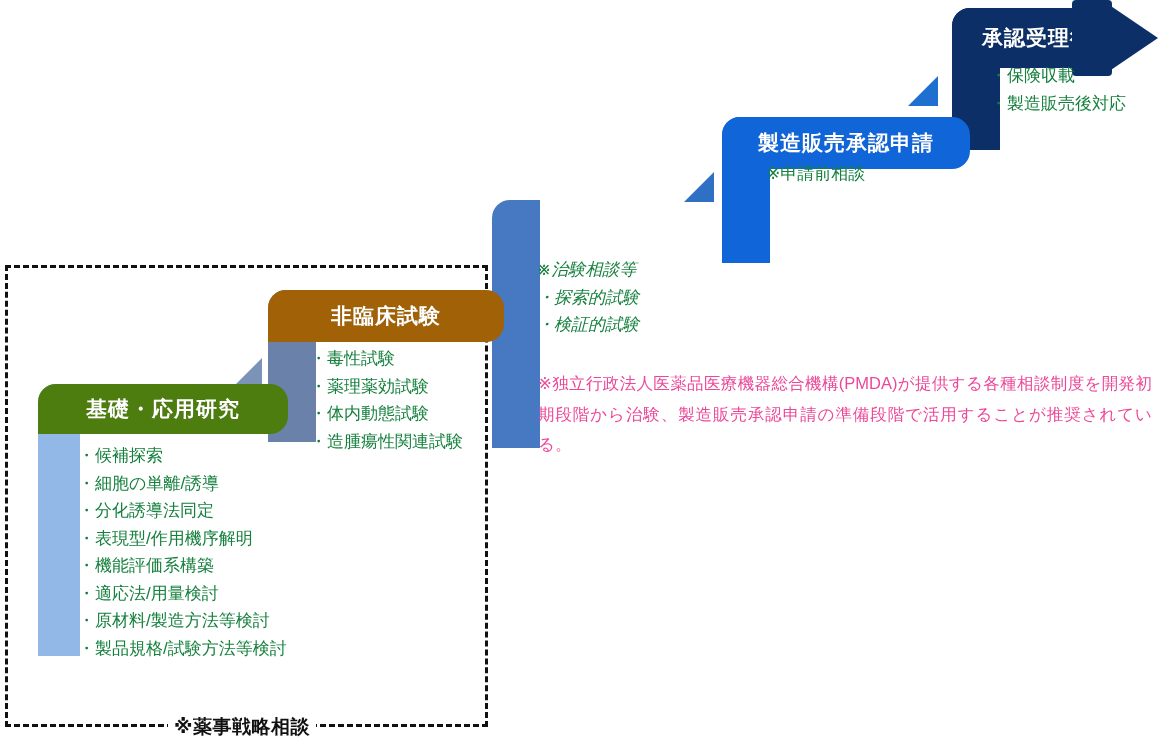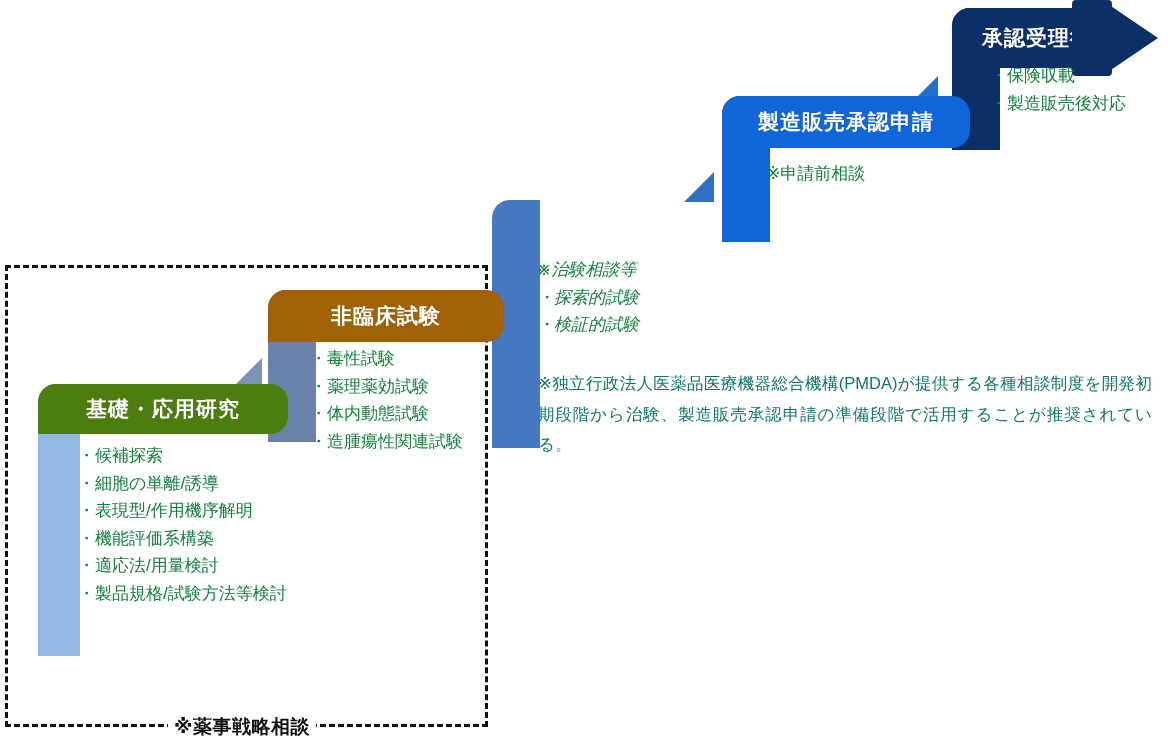--- a/index.html
+++ b/index.html
@@ -98,21 +98,21 @@
   }
 
   
   .note {
     position: absolute;
     left: 538px;
     top: 368px;
     width: 614px;
     font-size: 16.5px;
     line-height: 1.85;
-    color: #0f766e;
+    color: #ec4899;
     text-align: justify;
   }
 </style>
 </head>
 <body>
 
 <div id="canvas">
 
   <div class="dashed-box"></div>
   <div class="dashed-label">※薬事戦略相談</div>
@@ -125,21 +125,21 @@
 
     <div class="arrow-head" style="left:150px; top:-8px; border-top:38px solid transparent; border-bottom:38px solid transparent; border-left:56px solid #0b2f66;"></div>
     <div style="position:absolute; left:120px; top:-8px; width:40px; height:76px; background:#0b2f66; border-radius:4px;"></div>
   </div>
   <div class="bullets" style="left:990px; top:62px;">
     <div>・保険収載</div>
     <div>・製造販売後対応</div>
   </div>
 
   <div class="fold" style="left:908px; top:76px; border-left:30px solid transparent; border-bottom:30px solid #1f6fd0;"></div>
-  <div class="step" style="left:722px; top:96px; width:248px; height:146px;">
+  <div class="step" style="left:722px; top:117px; width:248px; height:146px;">
     <div class="step-spine" style="width:48px; height:146px; background:#1065d8;"></div>
     <div class="step-band" style="left:0px; width:248px; height:52px; background:#1065d8; border-top-left-radius:18px;">
       <span class="step-title">製造販売承認申請</span>
     </div>
   </div>
   <div class="bullets" style="left:766px; top:160px;">
     <div>※申請前相談</div>
   </div>
 
   <div class="fold" style="left:684px; top:172px; border-left:30px solid transparent; border-bottom:30px solid #2f6fc4;"></div>
@@ -168,21 +168,23 @@
 
   <div class="step" style="left:38px; top:384px; width:250px; height:272px;">
     <div class="step-spine" style="width:42px; height:272px; background:#92b8e8;"></div>
     <div class="step-band" style="left:0px; width:250px; height:50px; background:#4d7c0f; border-top-left-radius:18px;">
       <span class="step-title">基礎・応用研究</span>
     </div>
   </div>
   <div class="bullets" style="left:78px; top:442px;">
     <div>・候補探索</div>
     <div>・細胞の単離/誘導</div>
+    <div>・分化誘導法同定</div>
     <div>・表現型/作用機序解明</div>
     <div>・機能評価系構築</div>
     <div>・適応法/用量検討</div>
+    <div>・原材料/製造方法等検討</div>
     <div>・製品規格/試験方法等検討</div>
   </div>
 
   <div class="note">※独立行政法人医薬品医療機器総合機構(PMDA)が提供する各種相談制度を開発初期段階から治験、製造販売承認申請の準備段階で活用することが推奨されている。</div>
 
 </div>
 
 </body></html>

